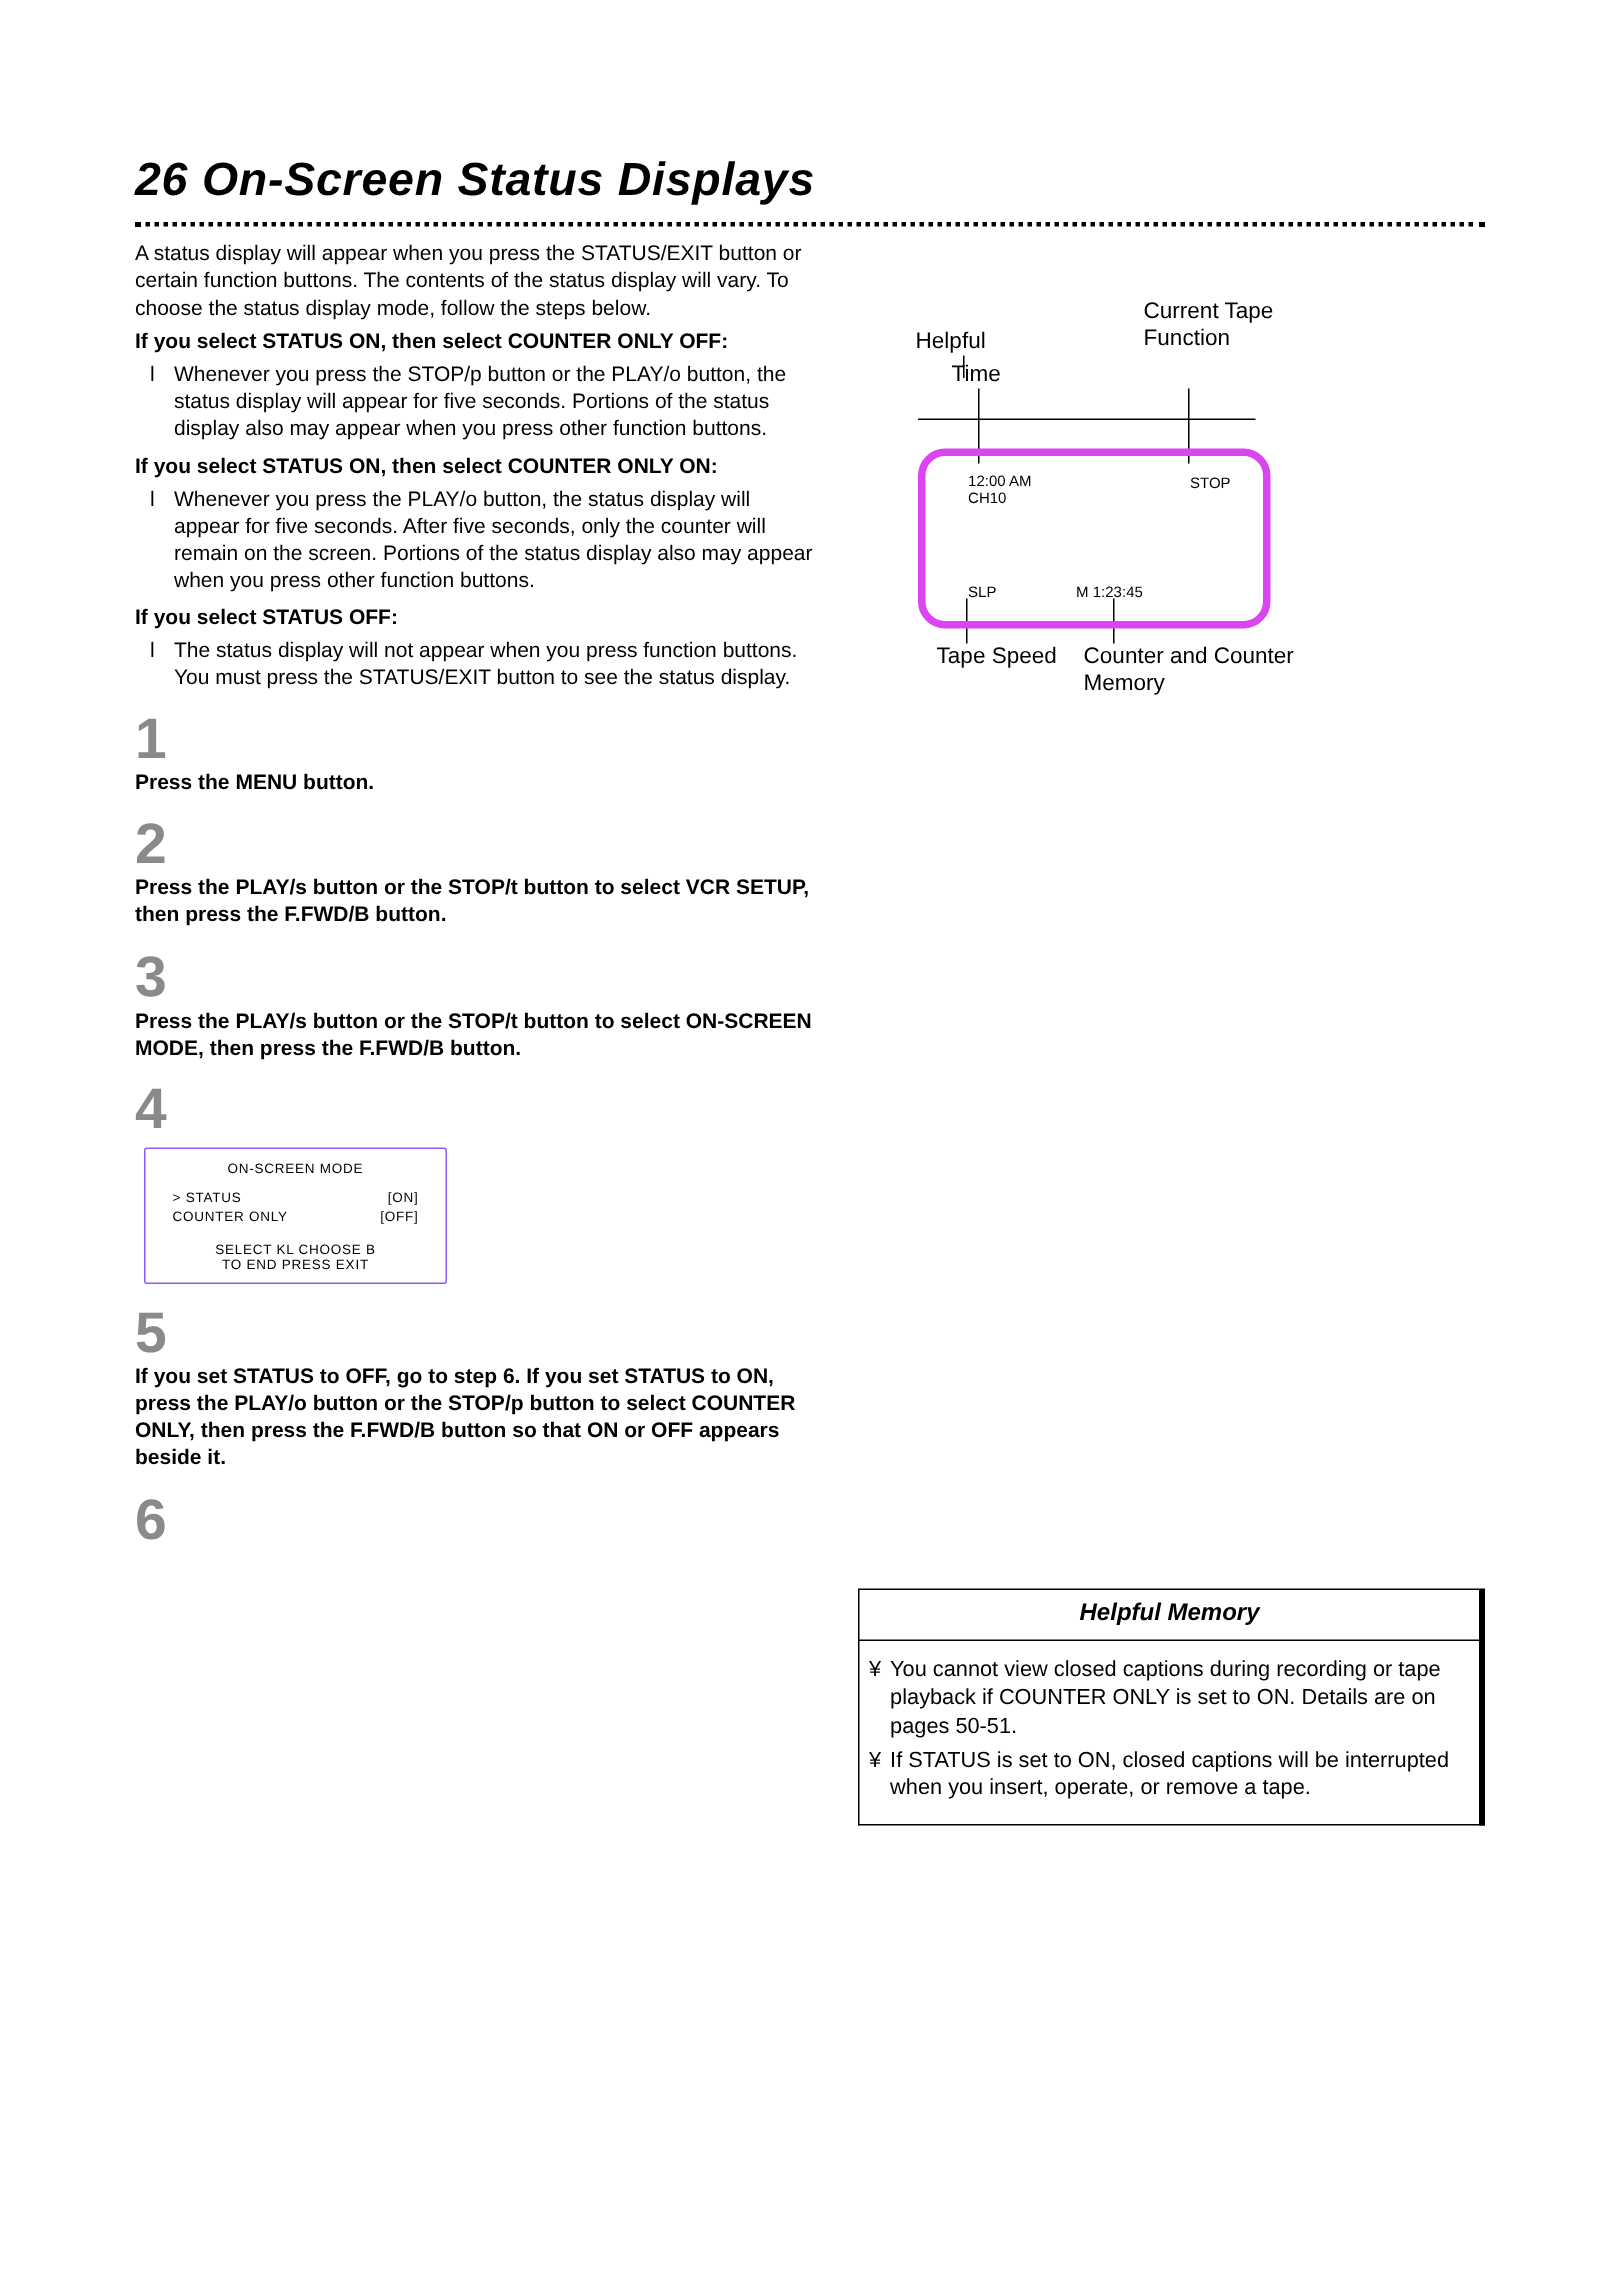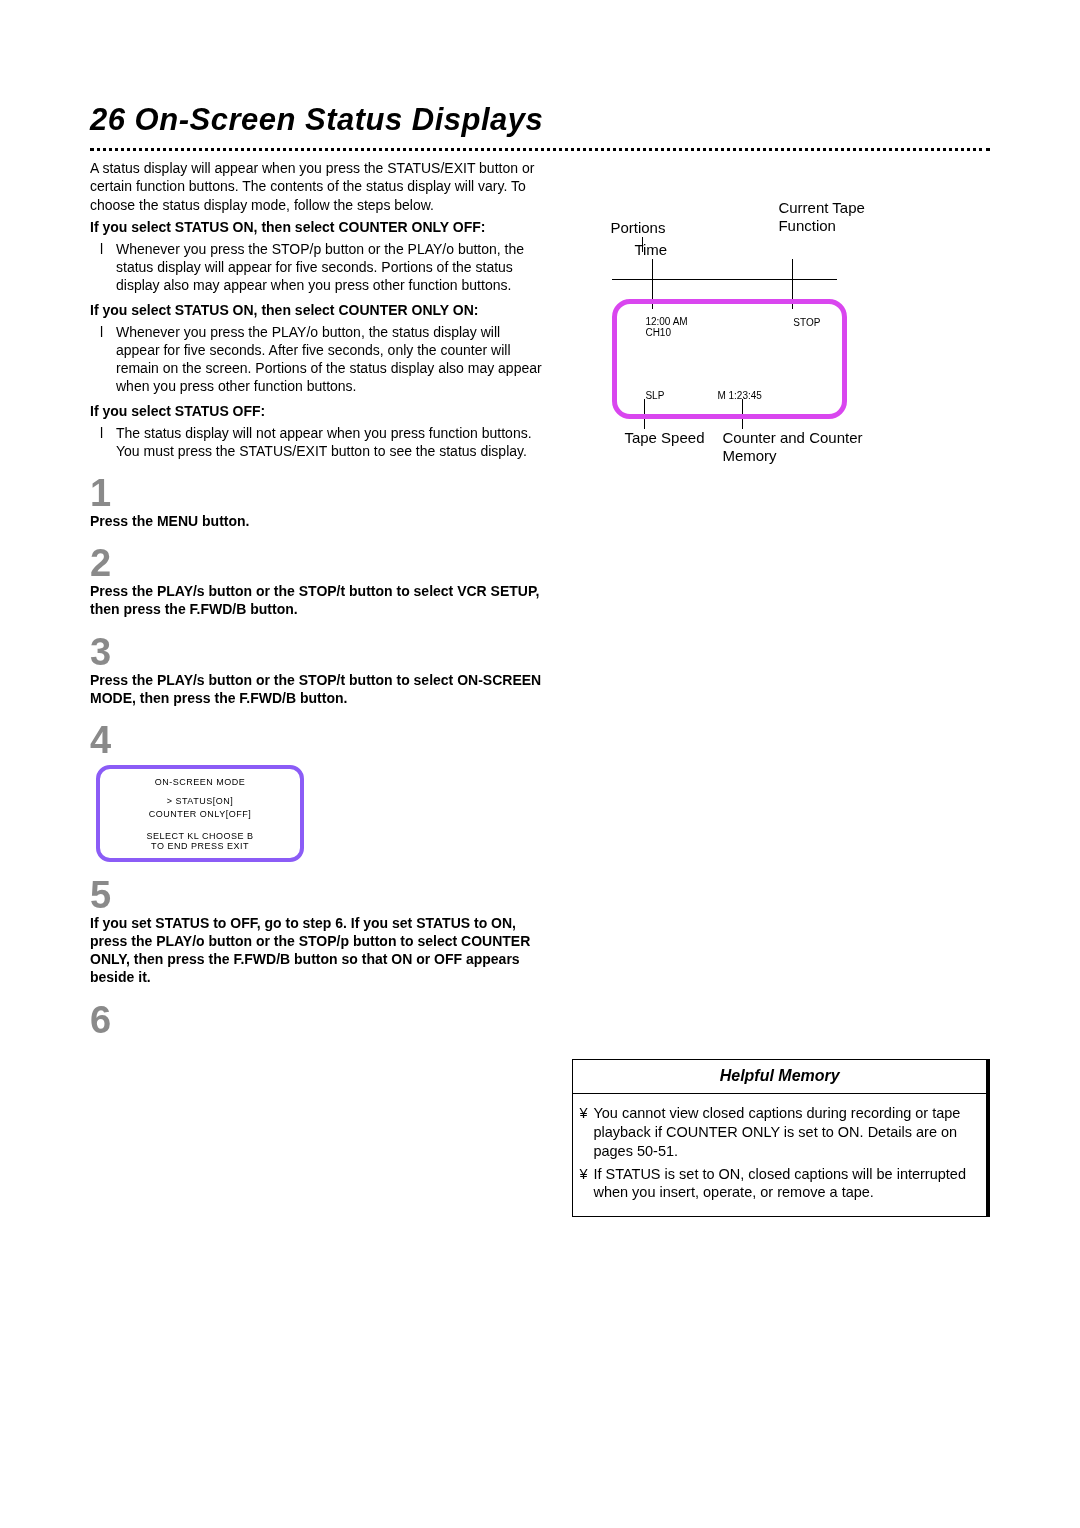--- a/index.html
+++ b/index.html
@@ -71,30 +71,30 @@
   .sb-tl { position: absolute; top: 12px; left: 28px; line-height: 1.1; }
   .sb-tr { position: absolute; top: 12px; right: 22px; }
   .sb-bl { position: absolute; bottom: 12px; left: 28px; }
   .sb-br { position: absolute; bottom: 12px; left: 100px; }
   .lbl { position: absolute; font-size: 15px; line-height: 1.15; }
   .tick { position: absolute; width: 1px; background: #000; }
 
   
   .menu-box {
     width: 180px;
-    border: 4px solid #8b5cf6;
-    border-radius: 14px;
+    border: 1px solid #8b5cf6;
+    border-radius: 2px;
     font-size: 9px;
     padding: 8px 10px 6px;
     margin: 6px 0 0 6px;
     letter-spacing: 0.5px;
     text-align: center;
   }
   .menu-box .title { margin-bottom: 6px; }
-  .menu-box .row { display:flex; justify-content: center; padding: 1px 8px; text-align:left;}
+  .menu-box .row { display:flex; justify-content: space-between; padding: 1px 8px; text-align:left;}
   .menu-box .footer { margin-top: 10px; line-height: 1.1; }
 
   
   .hints-wrap { margin-top: 520px; }
   .hints-header {
     border: 1px solid #000;
     border-right: 4px solid #000;
     padding: 6px 10px;
     font-style: italic;
     font-weight: bold;
@@ -170,23 +170,23 @@
     <div class="stepnum">5</div>
     <p class="step-text">If you set STATUS to OFF, go to step 6. If you set STATUS to ON, press the PLAY/o  button or the STOP/p  button to select COUNTER ONLY, then press the F.FWD/B  button so that ON or OFF appears beside it.</p>
 
     <div class="stepnum">6</div>
   </div>
 
   <div class="col-right">
 
     <div class="diagram">
 
-      <div class="lbl" style="top:0;left:28px;">Portions</div>
+      <div class="lbl" style="top:0;left:28px;">Helpful</div>
       <div class="lbl" style="top:22px;left:52px;">Time</div>
-      <div class="lbl" style="top:-20px;left:196px;">Current Tape Function</div>
+      <div class="lbl" style="top:-20px;left:180px;">Current Tape Function</div>
       <div class="lbl" style="top:210px;left:42px;">Tape Speed</div>
       <div class="lbl" style="top:210px;left:140px;">Counter and Counter Memory</div>
 
       <div class="tick" style="top:18px;left:60px;height:15px;"></div>
       <div class="tick" style="top:40px;left:70px;height:50px;"></div>
       <div class="tick" style="top:40px;left:210px;height:50px;"></div>
       <div class="tick" style="top:180px;left:62px;height:30px;"></div>
       <div class="tick" style="top:180px;left:160px;height:30px;"></div>
       <div style="position:absolute;top:60px;left:30px;width:225px;height:1px;background:#000;"></div>
 

